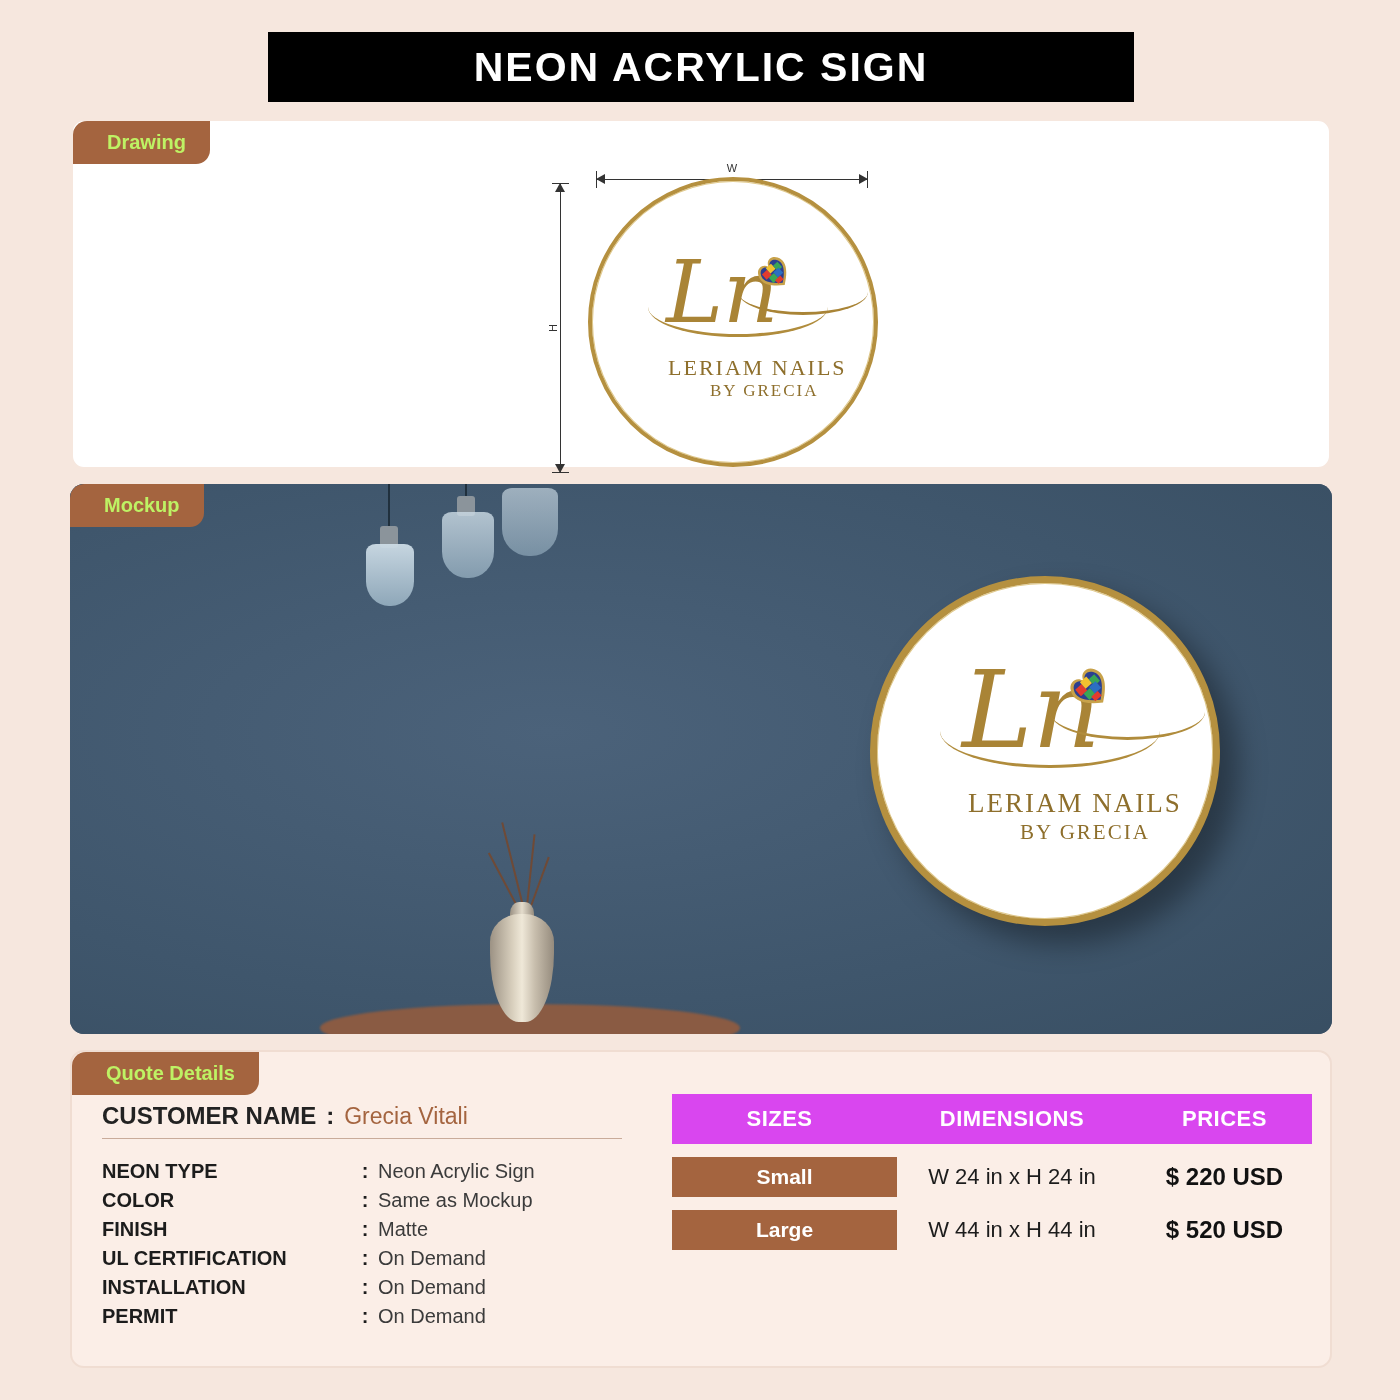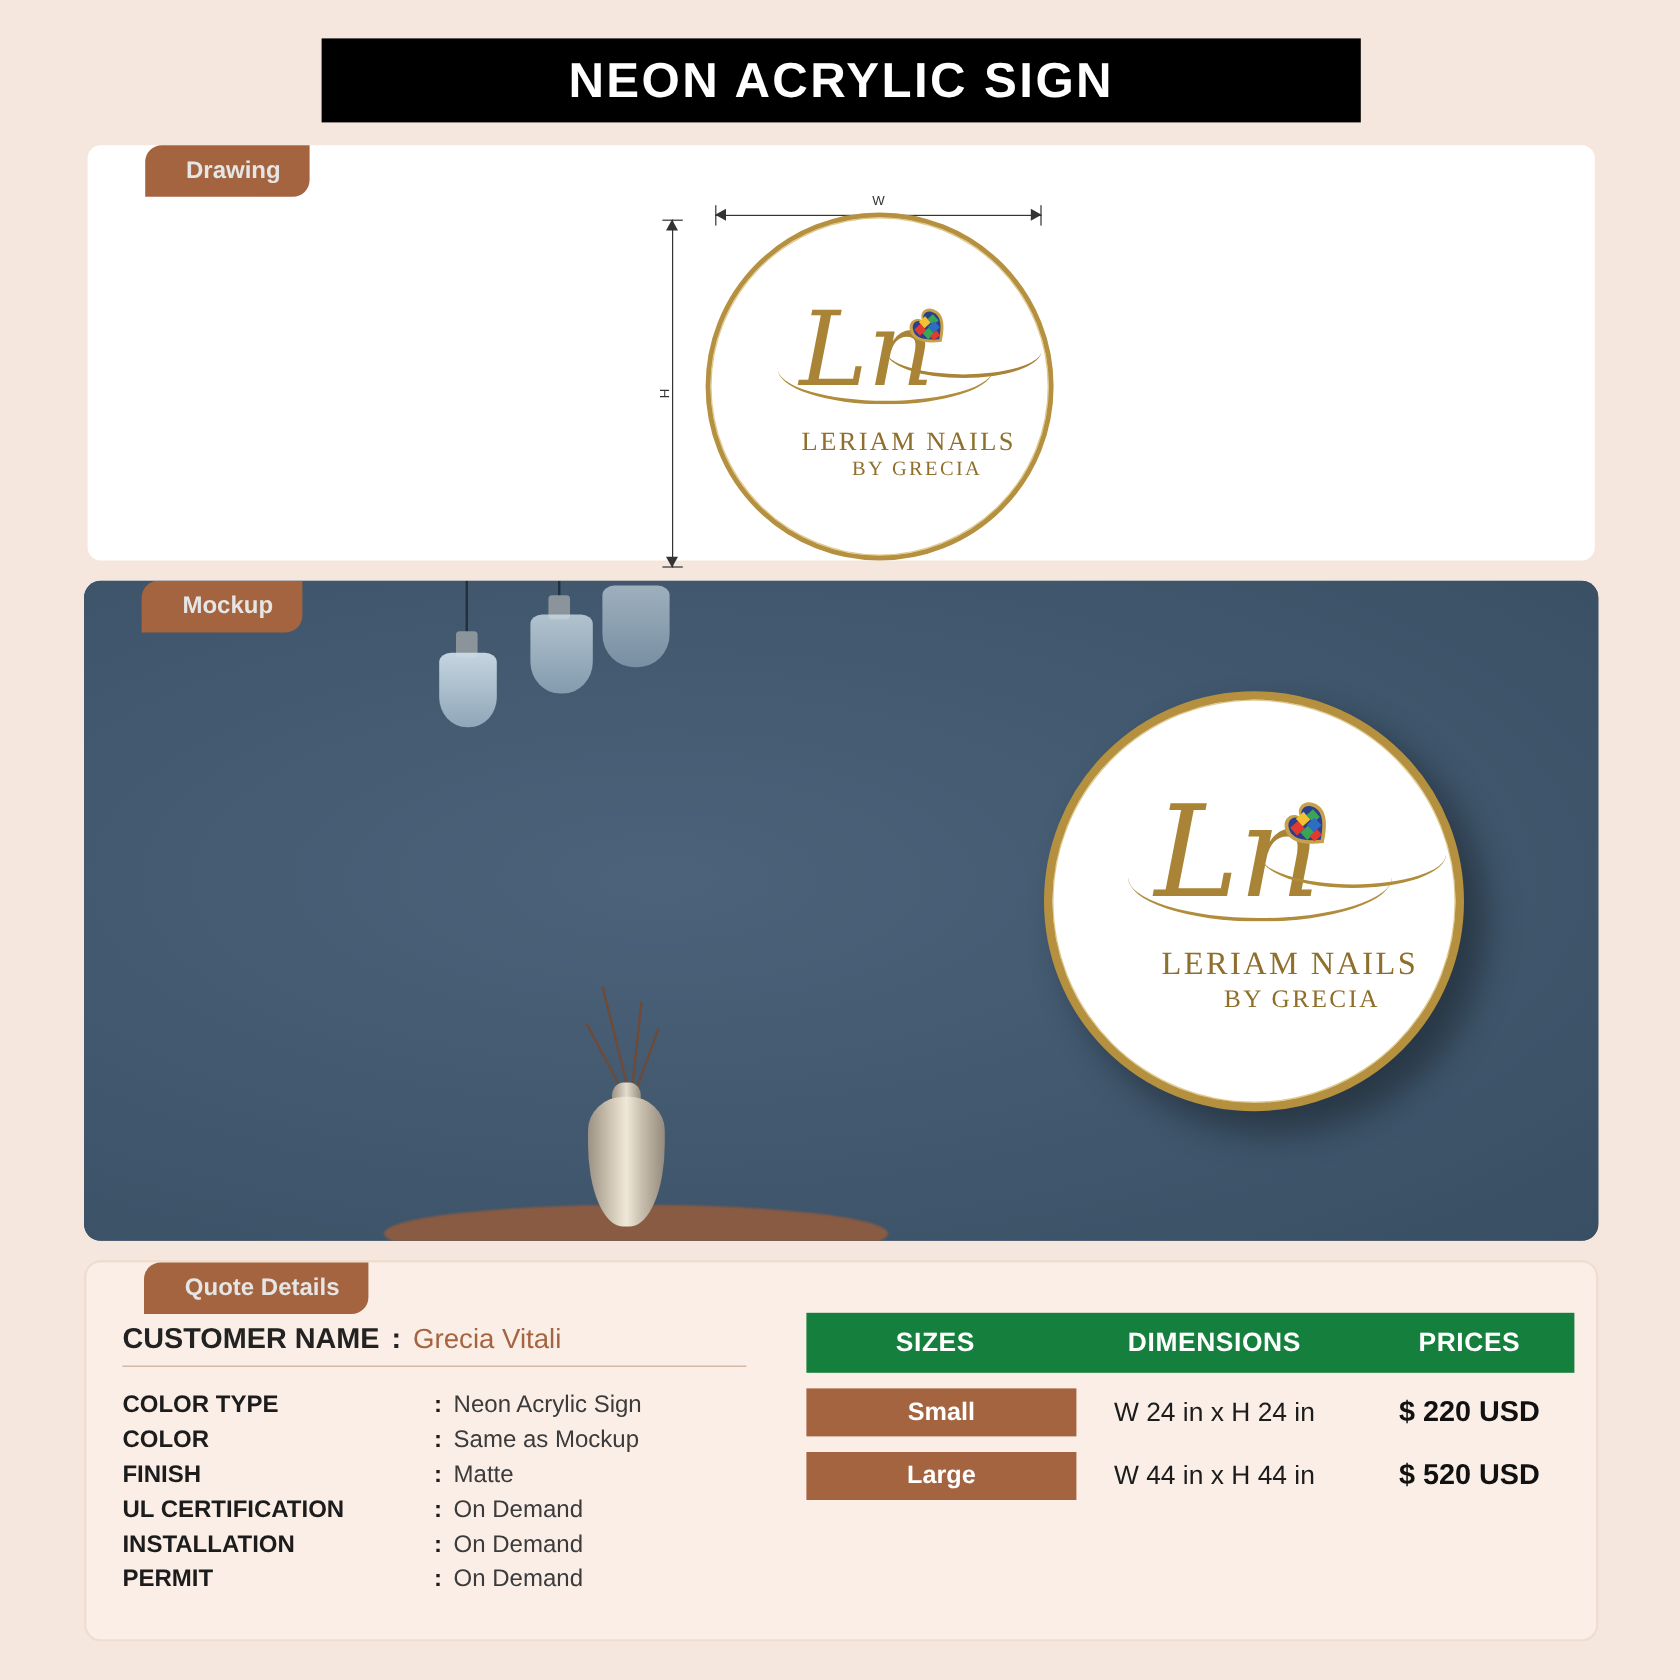--- a/index.html
+++ b/index.html
@@ -28,27 +28,26 @@
   
   .card {
     position: absolute;
     background: #ffffff;
     border-radius: 14px;
   }
   .section-tab {
     position: absolute;
     left: 0; top: 0;
     background: #a4643f;
-    color: #e5e5e5;
+    color: #bef264;
     font-size: 20px;
     font-weight: bold;
     padding: 10px 24px 10px 34px;
     border-top-left-radius: 14px;
     border-bottom-right-radius: 14px;
-    margin-left: 48px;
   }
 
   
   .drawing-card {
     left: 70px; top: 118px; width: 1262px; height: 352px;
     background: #fff;
     border: 3px solid #f6e7de;
   }
   .drawing-inner {
     position: absolute; left: 10px; top: 8px; right: 10px; bottom: 8px;
@@ -208,21 +207,21 @@
   }
   .spec-table td { padding: 3px 0; vertical-align: top; }
   .spec-key { font-size: 20px; font-weight: bold; color: #1c1c1c; width: 250px; }
   .spec-colon { font-size: 20px; font-weight: bold; color: #1c1c1c; width: 26px; text-align: center; }
   .spec-val { font-size: 20px; color: #3b3b3b; }
 
   
   .price-wrap { position: absolute; left: 600px; top: 42px; width: 640px; }
   .price-head {
     display: grid; grid-template-columns: 215px 250px 175px;
-    background: #15803d; color: #fff; height: 50px; align-items: center;
+    background: #d946ef; color: #fff; height: 50px; align-items: center;
   }
   .price-head div {
     text-align: center; font-size: 22px; font-weight: bold; letter-spacing: .5px;
   }
   .price-row {
     display: grid; grid-template-columns: 215px 250px 175px;
     align-items: center; margin-top: 13px;
   }
   .size-pill {
     background: #a4643f; color: #fff; font-size: 21px; font-weight: bold;
@@ -342,21 +341,21 @@
 
     <div class="cust-row">
       <span class="cust-label">CUSTOMER NAME</span>
       <span class="cust-colon">:</span>
       <span class="cust-value">Grecia Vitali</span>
     </div>
 
     <table class="spec-table">
       <tbody>
         <tr>
-          <td class="spec-key">COLOR TYPE</td>
+          <td class="spec-key">NEON TYPE</td>
           <td class="spec-colon">:</td>
           <td class="spec-val">Neon Acrylic Sign</td>
         </tr>
         <tr>
           <td class="spec-key">COLOR</td>
           <td class="spec-colon">:</td>
           <td class="spec-val">Same as Mockup</td>
         </tr>
         <tr>
           <td class="spec-key">FINISH</td>

